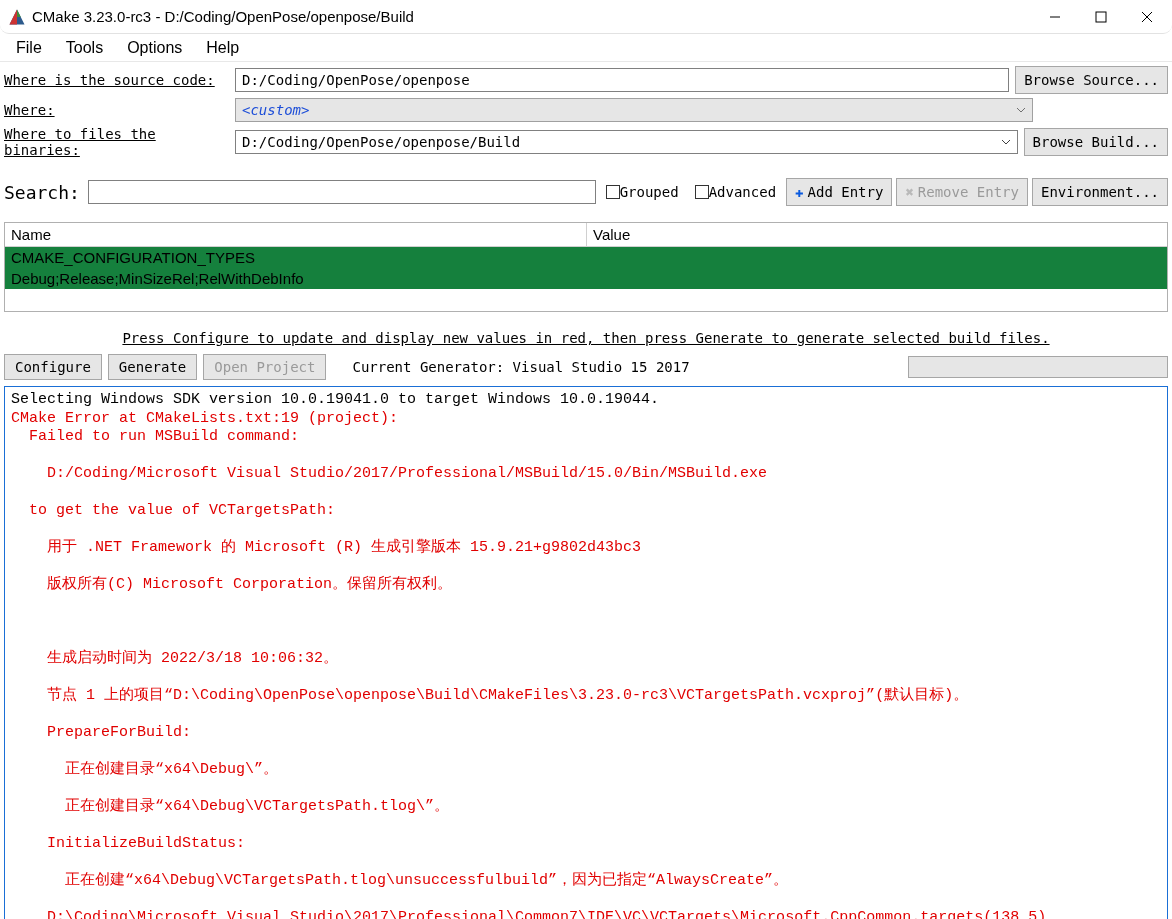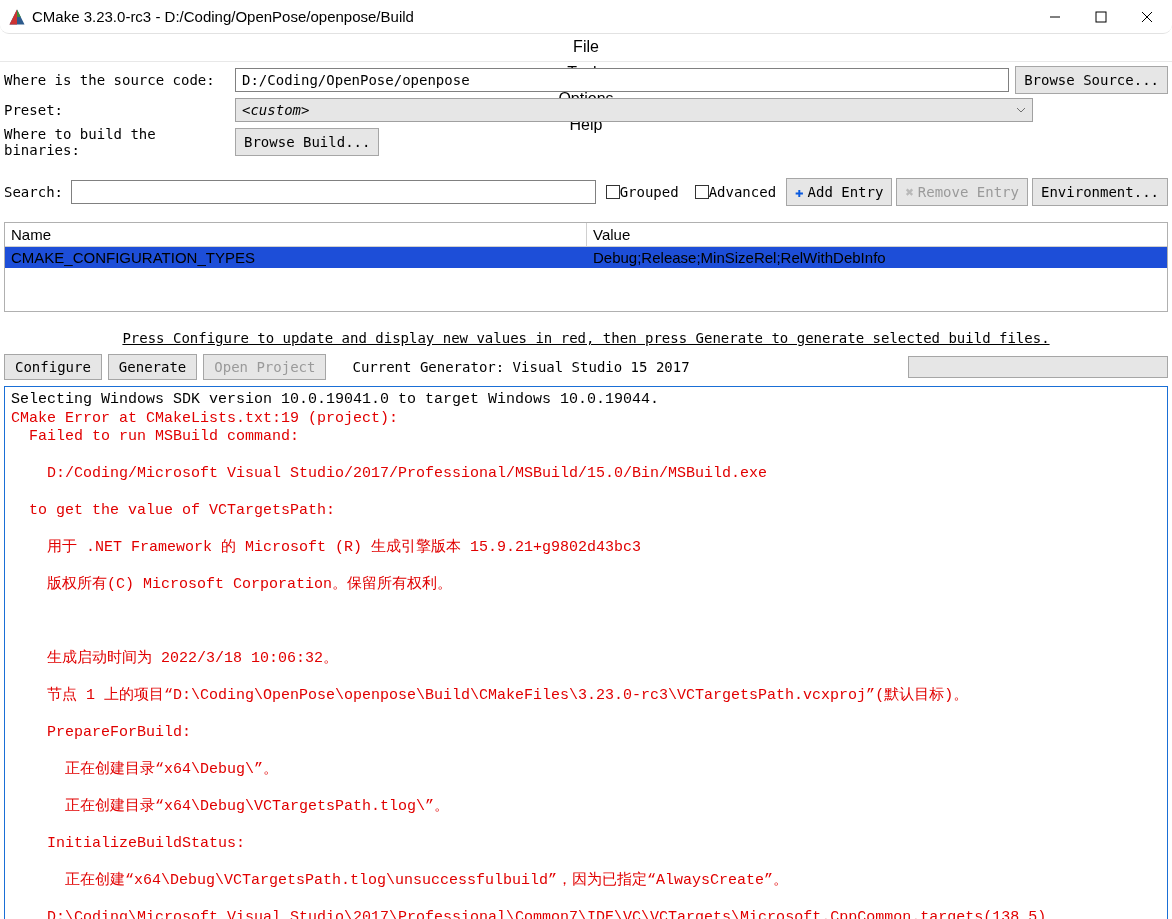--- a/index.html
+++ b/index.html
@@ -28,48 +28,47 @@
     display: flex; align-items: center; justify-content: center;
     color: #000;
   }
   .winbtn svg { width: 12px; height: 12px; stroke: #000; stroke-width: 1; fill: none; }
   
   .menubar {
     height: 28px;
     display: flex; align-items: center;
     padding: 0 4px;
     border-bottom: 1px solid #e8e8e8;
-    flex-direction: column;
   }
   .menubar .menuitem { padding: 4px 12px; font-size: 16px; }
   
   .rows { padding: 4px 4px 2px 4px; }
   .row {
     display: flex; align-items: center;
     gap: 6px;
     margin-bottom: 4px;
   }
-  .row .lab { width: 225px; font-family: Consolas, monospace; font-size: 14px; }
+  .row .lab { width: 225px; font-family: Consolas, monospace; font-size: 14px; text-decoration: underline; }
   .textinput {
     flex: 1 1 auto;
     height: 24px;
     border: 1px solid #808080;
     padding: 0 6px;
     font-family: Consolas, monospace; font-size: 14px;
   }
   .combo {
     flex: 1 1 auto;
     height: 24px;
     position: relative;
     border: 1px solid #a0a0a0;
     background: #e6e6e6;
     padding: 0 24px 0 6px;
     font-family: Consolas, monospace; font-size: 14px;
     display: flex; align-items: center;
-    color: #000000; font-style: italic;
+    color: #1d4ed8; font-style: italic;
   }
   .combo-white {
     background: #fff; color: #000; font-style: normal;
     border: 1px solid #808080;
   }
   .combo .chev {
     position: absolute; right: 2px; top: 0; bottom: 0;
     width: 18px; display: flex; align-items: center; justify-content: center;
   }
   .combo .chev svg { width: 10px; height: 6px; }
@@ -83,21 +82,21 @@
   }
   .btn.disabled { color: #9a9a9a; }
   .btn .plus { color: #0a5adf; font-weight: bold; margin-right: 4px; }
   
   .optrow {
     display: flex; align-items: center;
     gap: 4px;
     padding: 4px 4px;
     margin-top: 10px;
   }
-  .optrow .lab2 { font-family: Consolas, monospace; font-size: 14px; margin-right: 4px; }
+  .optrow .lab2 { font-family: Consolas, monospace; font-size: 18px; margin-right: 4px; }
   .searchbox {
     flex: 1 1 auto; height: 24px;
     border: 1px solid #808080;
     padding: 0 6px;
     font-family: Consolas, monospace; font-size: 14px;
   }
   .chk {
     display: flex; align-items: center; gap: 0;
     font-family: Consolas, monospace; font-size: 14px;
     margin: 0 6px;
@@ -121,22 +120,23 @@
   }
   .thcell {
     padding: 3px 6px;
     border-right: 1px solid #d0d0d0;
   }
   .thcell.name { width: 582px; }
   .thcell.val { flex: 1 1 auto; border-right: none; }
   .tbody { flex: 1 1 auto; overflow: auto; }
   .trow {
     display: flex;
-    background: #1d4ed8;
+    background: #15803d;
     font-size: 15px;
+    flex-direction: column;
   }
   .tcell { padding: 2px 6px; }
   .tcell.name { width: 582px; }
   .tcell.val { flex: 1 1 auto; }
   
   .hint {
     text-align: center;
     font-family: Consolas, monospace; font-size: 14px;
     padding: 6px 0;
     text-decoration: underline;
@@ -224,32 +224,40 @@
   <div class="menuitem">Help</div>
 </div>
 
 <div class="rows">
   <div class="row">
     <div class="lab">Where is the source code:</div>
     <input class="textinput" value="D:/Coding/OpenPose/openpose" style="">
     <div class="btn">Browse Source...</div>
   </div>
   <div class="row">
-    <div class="lab">Preset:</div>
+    <div class="lab">Where:</div>
     <div class="combo" style="margin-right:135px;">
       <span>&lt;custom&gt;</span>
       <span class="chev">
         <svg viewBox="0 0 10 6">
             <polyline points="1,1 5,5 9,1" fill="none" stroke="#707070" stroke-width="1"></polyline>
           </svg>
       </span>
     </div>
   </div>
   <div class="row">
-    <div class="lab">Where to build the binaries:</div>
+    <div class="lab">Where to files the binaries:</div>
+    <div class="combo combo-white">
+      <span>D:/Coding/OpenPose/openpose/Build</span>
+      <span class="chev">
+        <svg viewBox="0 0 10 6">
+            <polyline points="1,1 5,5 9,1" fill="none" stroke="#404040" stroke-width="1"></polyline>
+          </svg>
+      </span>
+    </div>
     <div class="btn">Browse Build...</div>
   </div>
 </div>
 
 <div class="optrow">
   <span class="lab2">Search:</span>
   <input class="searchbox" value="" style="">
   <label class="chk">
     <span class="box"></span>
     <span>Grouped</span>

